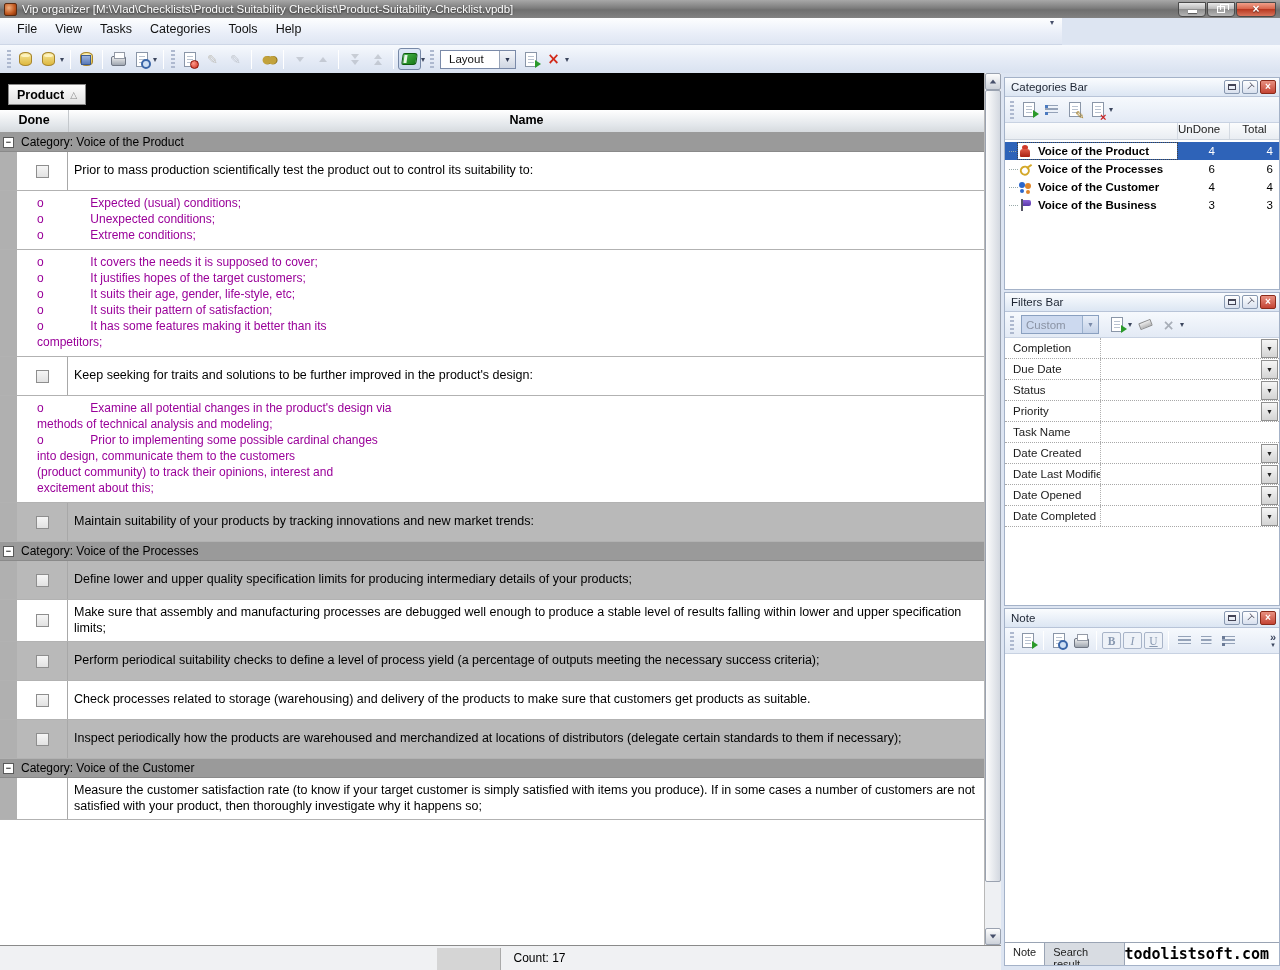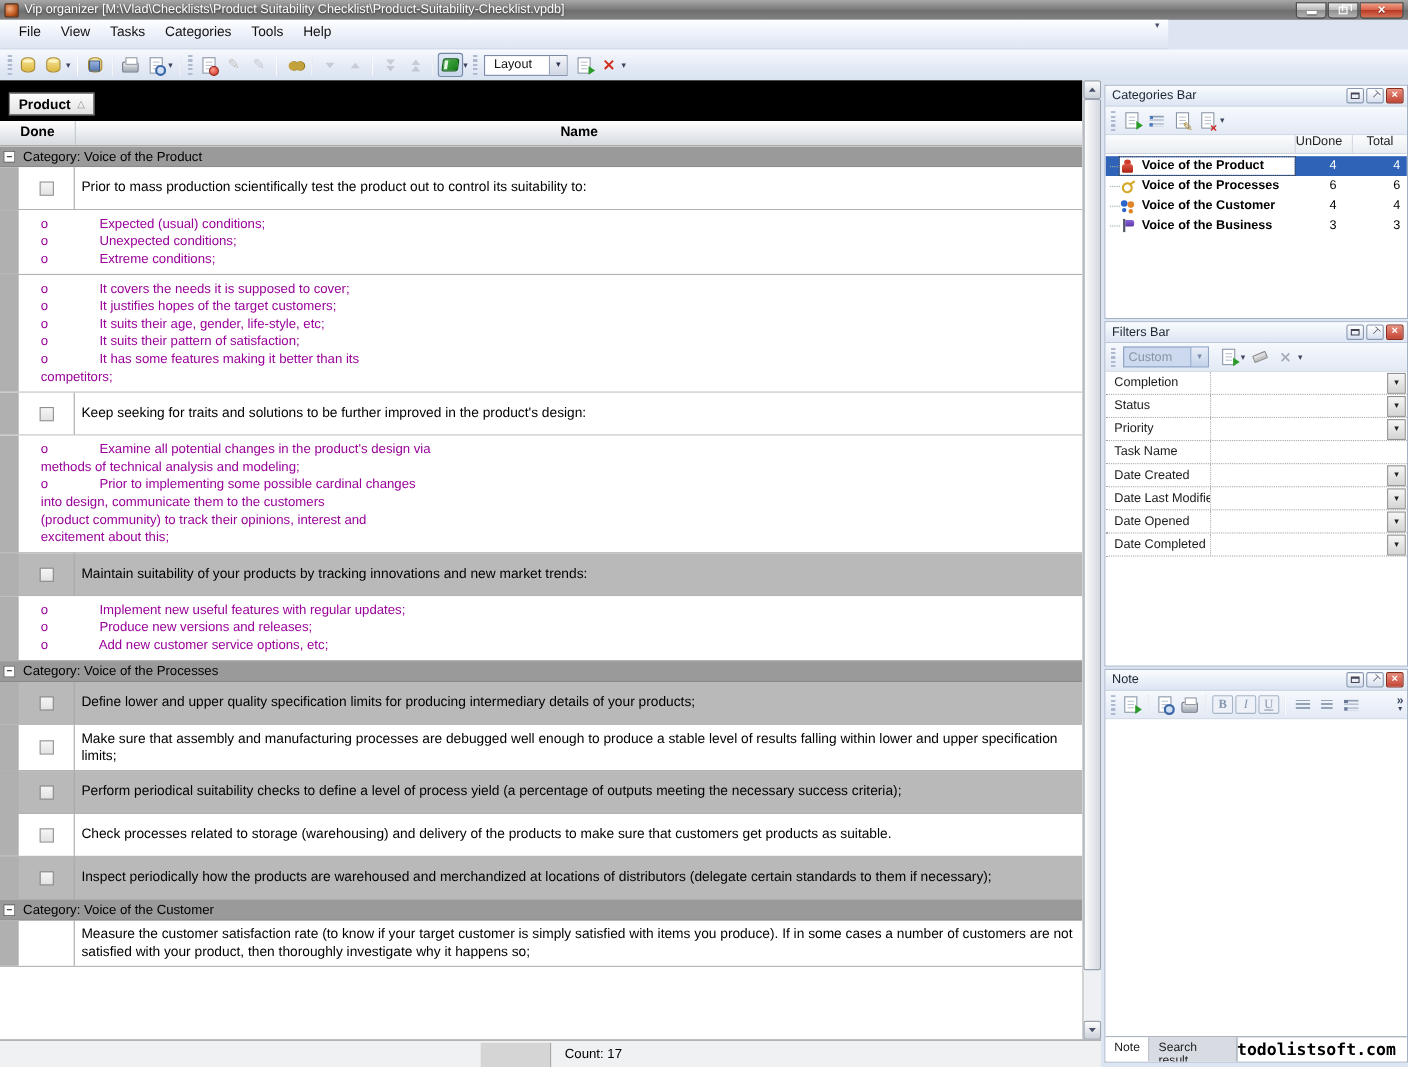--- a/index.html
+++ b/index.html
@@ -328,28 +328,20 @@
         <div>excitement about this;</div>
       </div>
     </div>
     <div class="trow gray">
       <div class="indent"></div>
       <div class="dcell">
           <span class="cb"></span>
         </div>
       <div class="ncell">Maintain suitability of your products by tracking innovations and new market trends:</div>
     </div>
-    <div class="srow">
-      <div class="indent"></div>
-      <div class="stext">
-        <div>o              Implement new useful features with regular updates;</div>
-        <div>o              Produce new versions and releases;</div>
-        <div>o              Add new customer service options, etc;</div>
-      </div>
-    </div>
 
     <div class="crow">
       <span class="minusbox">−</span>
       <span class="crow-label">Category: Voice of the Processes</span>
     </div>
     <div class="trow gray">
       <div class="indent"></div>
       <div class="dcell">
           <span class="cb"></span>
         </div>
@@ -510,20 +502,25 @@
           <span class="i-eraser"></span>
         </span>
       <span class="tb">
           <span class="i-grayx">×</span>
         </span>
       <span class="dd-caret">▾</span>
     </div>
     <div style="flex:1; background:#fff;">
       <div class="f-row">
         <span class="f-label">Completion</span>
+        <span class="f-val"></span>
+        <span class="f-dd">▼</span>
+      </div>
+      <div class="f-row">
+        <span class="f-label">Due Date</span>
         <span class="f-val"></span>
         <span class="f-dd">▼</span>
       </div>
       <div class="f-row">
         <span class="f-label">Status</span>
         <span class="f-val"></span>
         <span class="f-dd">▼</span>
       </div>
       <div class="f-row">
         <span class="f-label">Priority</span>

